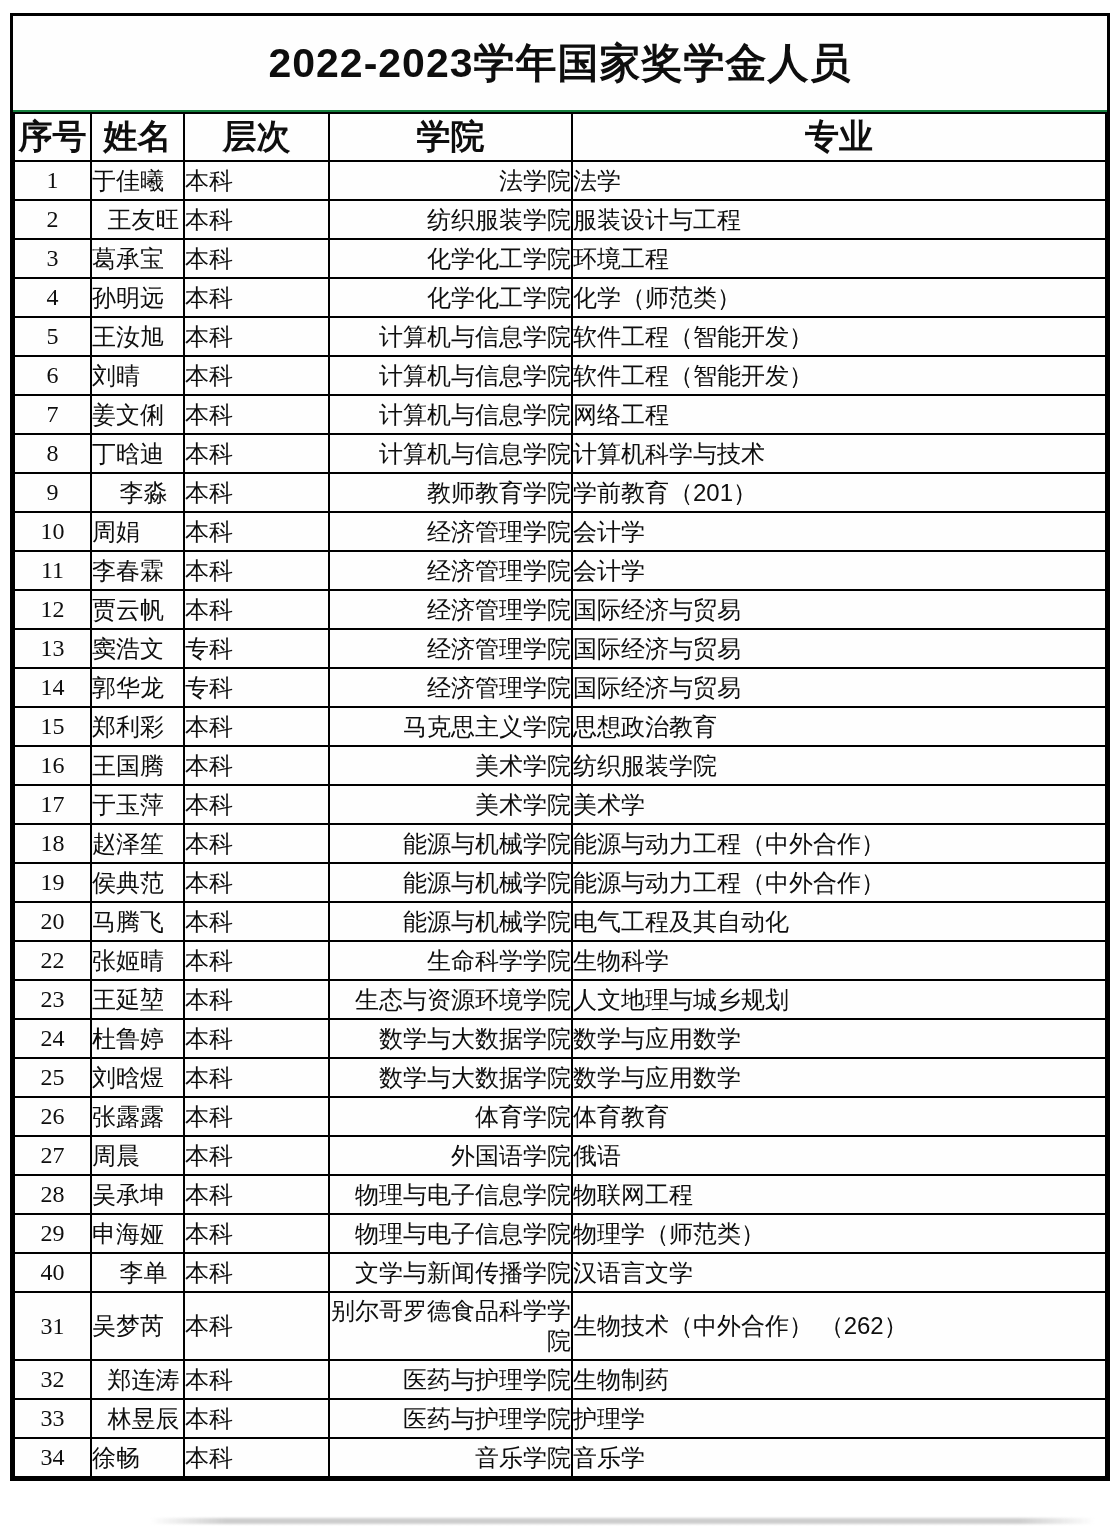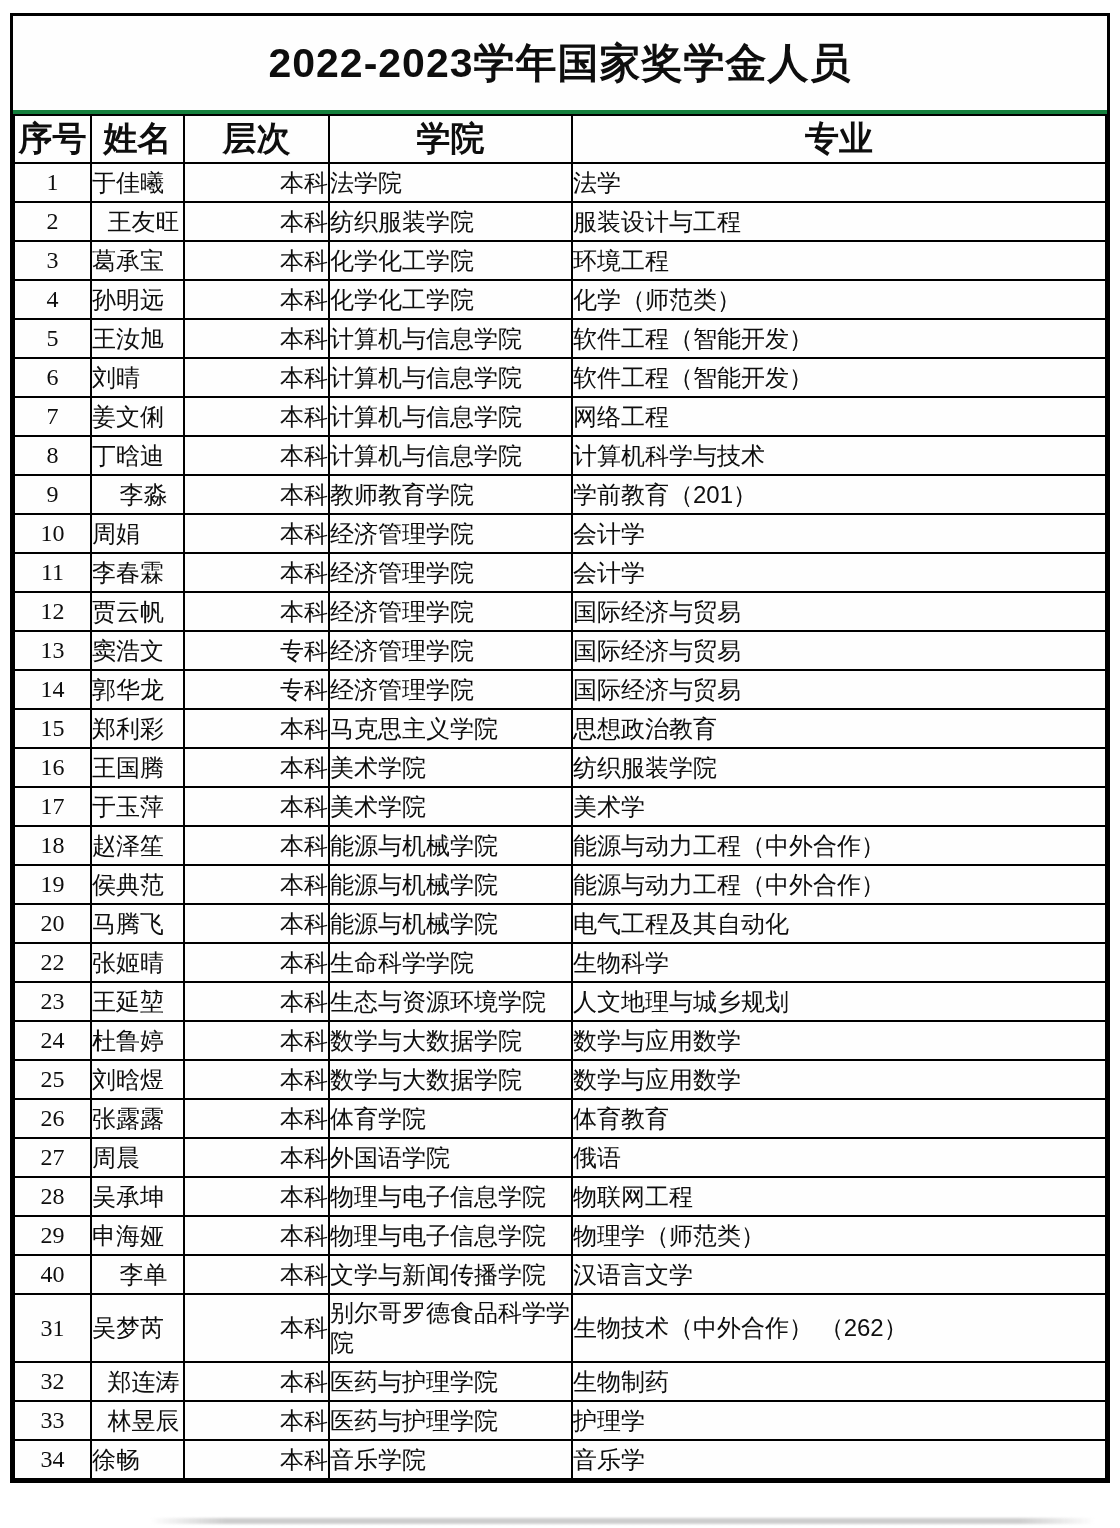--- a/index.html
+++ b/index.html
@@ -26,21 +26,21 @@
     background: #fefefe;
   }
   .title {
     height: 94px;
     display: flex;
     align-items: center;
     justify-content: center;
     font-size: 41px;
     font-weight: 600;
     letter-spacing: 1px;
-    border-bottom: 4px solid #15803d;
+    border-bottom: 2px solid #15803d;
     white-space: nowrap;
   }
   table.roster {
     border-collapse: collapse;
     width: 100%;
     table-layout: fixed;
   }
   table.roster th,
   table.roster td {
     border: 2px solid #000;
@@ -74,25 +74,25 @@
     font-size: 26px;
     padding-left: 4px;
     text-align: left;
     margin-top: 12px;
   }
   td.cell-name.center {
     text-align: center;
     padding-left: 12px;
   }
   td.cell-level {
+    text-align: left;
+    font-family: Liberation Serif, serif;
+  }
+  td.cell-college {
     text-align: right;
-    font-family: Liberation Serif, serif;
-  }
-  td.cell-college {
-    text-align: left;
     padding-left: 3px;
     font-size: 23.5px;
     line-height: 1.25;
   }
   td.cell-major {
     text-align: left;
     padding-left: 7px;
   }
   tr.tall td { height: 66px; }
 

